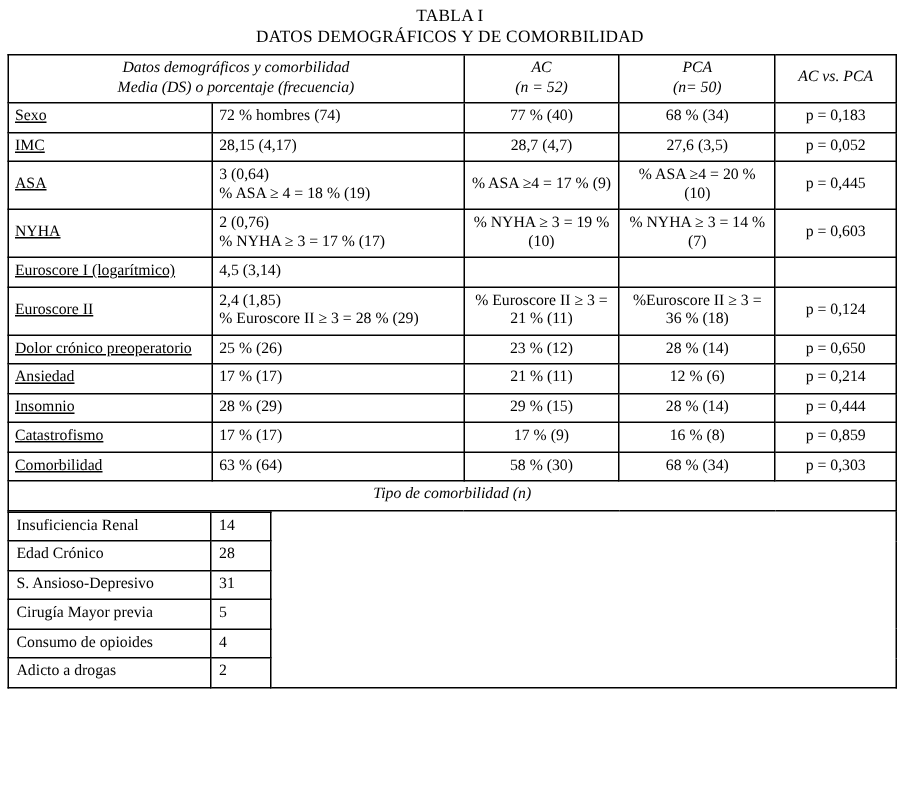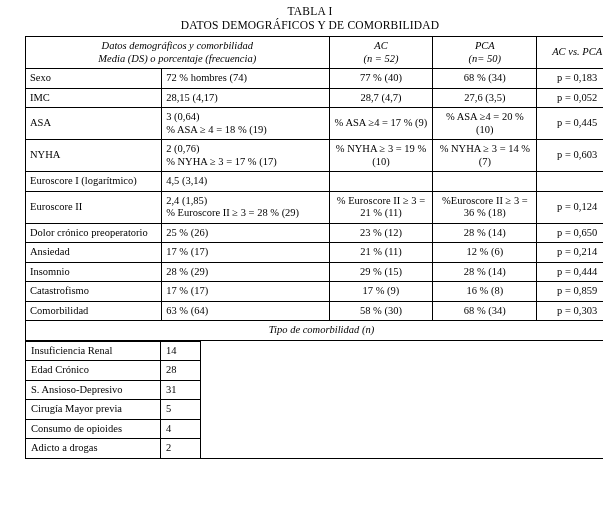--- a/index.html
+++ b/index.html
@@ -12,21 +12,20 @@
     height: 526px;
     font-family: "Liberation Serif", serif;
     color: #000000;
     -webkit-font-smoothing: antialiased;
   }
   .page {
     width: 600px;
     height: 526px;
     box-sizing: border-box;
     position: relative;
-    padding-left: 20px;
   }
   .title-block {
     text-align: center;
     padding-top: 4px;
   }
   .title-line1 {
     font-size: 11.5px;
     line-height: 14px;
     letter-spacing: 0.2px;
   }
@@ -43,21 +42,21 @@
     margin-top: 4px;
     border: 1.5px solid #000;
   }
   table.main td {
     border: 1px solid #000;
     font-size: 10.5px;
     line-height: 12.5px;
     padding: 3px 4px;
     vertical-align: middle;
   }
-  .c-label { width: 135px; text-align: left; padding-left: 5px; }
+  .c-label { width: 135px; text-align: left; padding-left: 5px; text-decoration: underline; }
   .c-total { width: 166px; text-align: left; }
   .c-ac    { width: 103px; text-align: center; }
   .c-pca   { width: 103px; text-align: center; }
   .c-p     { width: 80px;  text-align: center; }
 
   .hdr {
     text-align: center;
     font-style: italic;
     padding: 4px 4px;
   }

